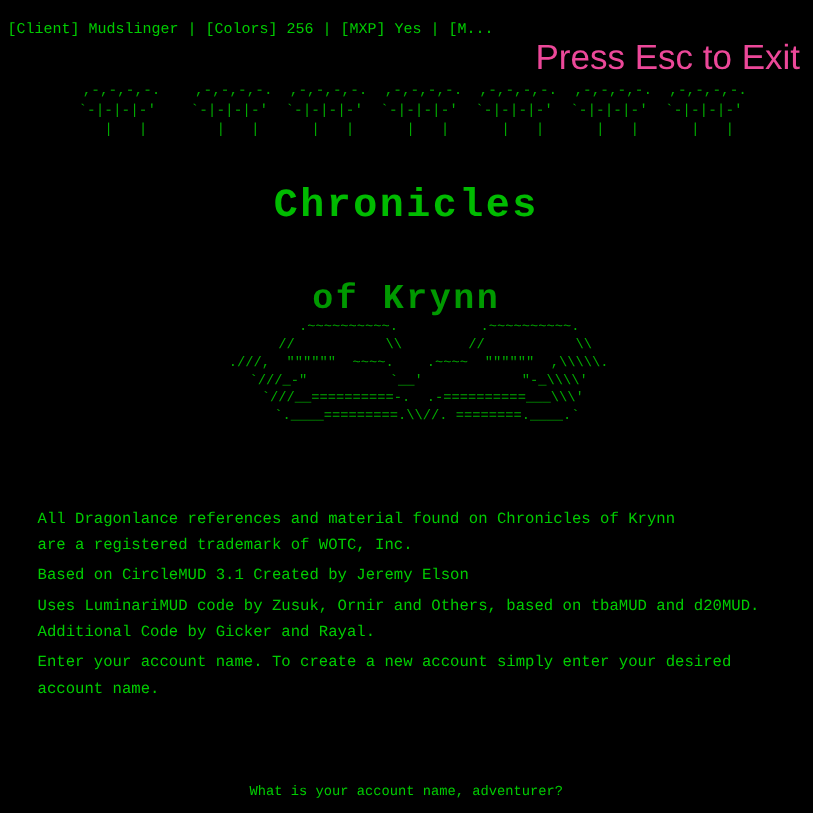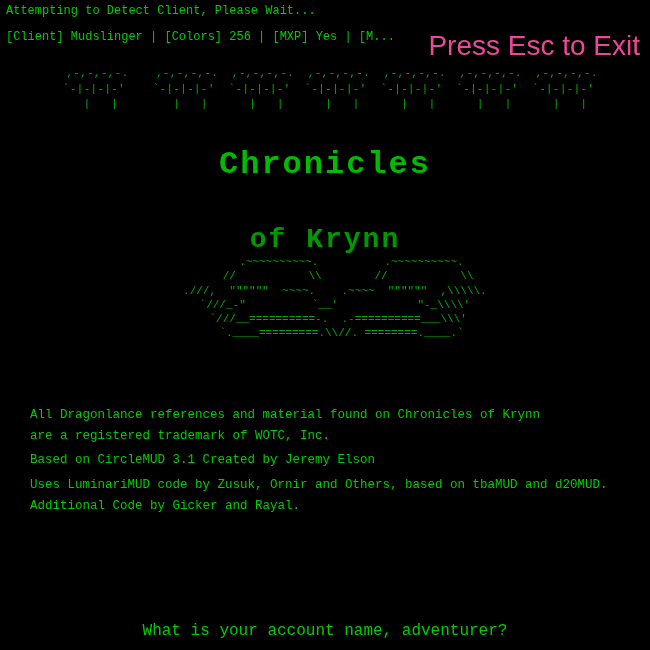--- a/index.html
+++ b/index.html
@@ -106,31 +106,30 @@
     }
 
     
     .prompt-area {
       position: absolute;
       bottom: 10px;
       left: 0;
       width: 100%;
       text-align: center;
       color: #00cc00;
-      font-size: 16px;
+      font-size: 11px;
       font-family: 'Courier New', Courier, monospace;
     }
   </style>
 </head>
 <body>
 
 <div id="app">
 
   <div class="status-bar">
-    <div class="status-detecting">Attempting to Detect Client, Please Wait...</div>
     <div class="status-client-line">[Client] Mudslinger | [Colors] 256 | [MXP] Yes | [M...</div>
   </div>
 
   <div class="esc-overlay">Press Esc to Exit</div>
 
   <div class="ascii-title"><span>  ,-,-,-,-.    ,-,-,-,-.  ,-,-,-,-.  ,-,-,-,-.  ,-,-,-,-.  ,-,-,-,-.  ,-,-,-,-.
  `-|-|-|-'    `-|-|-|-'  `-|-|-|-'  `-|-|-|-'  `-|-|-|-'  `-|-|-|-'  `-|-|-|-'
    |   |        |   |      |   |      |   |      |   |      |   |      |   |
 
   <span style="font-size:32px; color:#00bb00; font-weight:bold; letter-spacing:2px; display:block; font-family:'Courier New',monospace;">Chronicles</span>
@@ -140,19 +139,20 @@
        //           \\        //           \\
    .///,  """"""  ~~~~.    .~~~~  """"""  ,\\\\\.
    `///_-"          `__'            "-_\\\\'
     `///__==========-.  .-==========___\\\'
      `.____=========.\\//. ========.____.`</div>
 
   <div class="info-block">
     <p>All Dragonlance references and material found on Chronicles of Krynn<br>are a registered trademark of WOTC, Inc.</p>
     <p>Based on CircleMUD 3.1 Created by Jeremy Elson</p>
     <p>Uses LuminariMUD code by Zusuk, Ornir and Others, based on tbaMUD and d20MUD.<br>Additional Code by Gicker and Rayal.</p>
+    <p>Enter your account name. To create a new account simply enter your desired<br>account name.</p>
   </div>
 
   <div class="prompt-area">
     <span>What is your account name, adventurer?</span>
   </div>
 
 </div>
 
 </body></html>

